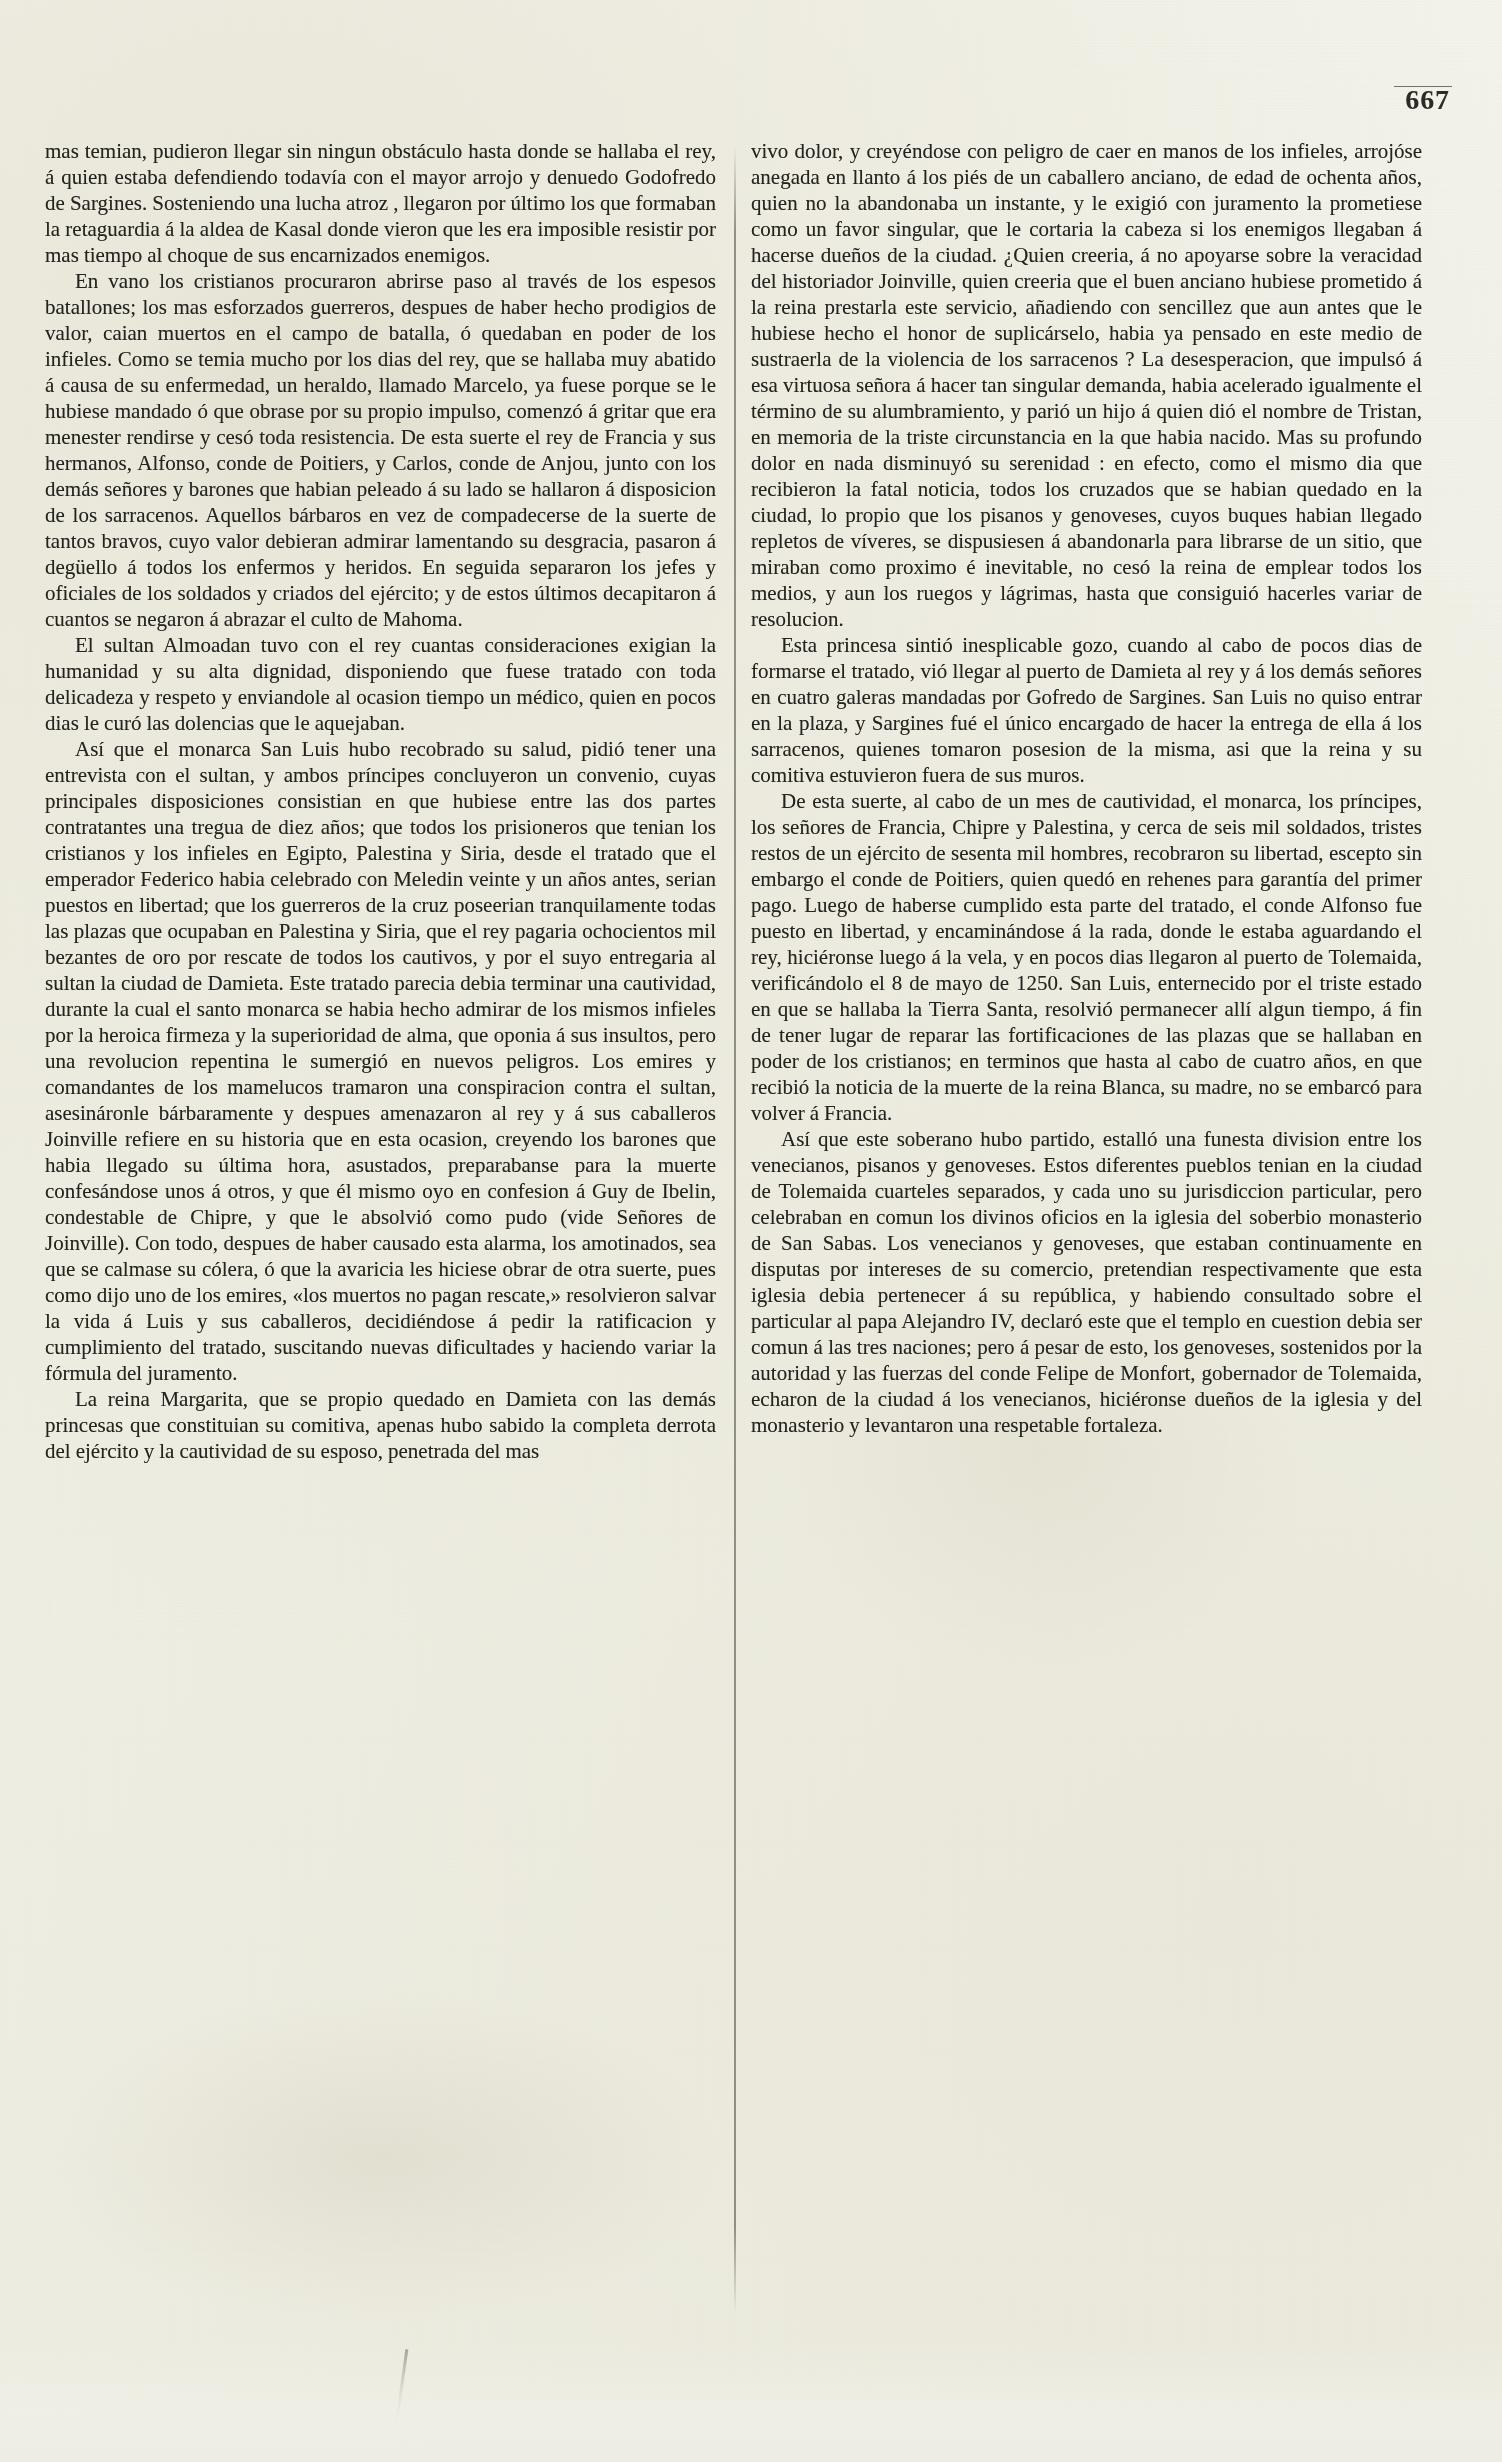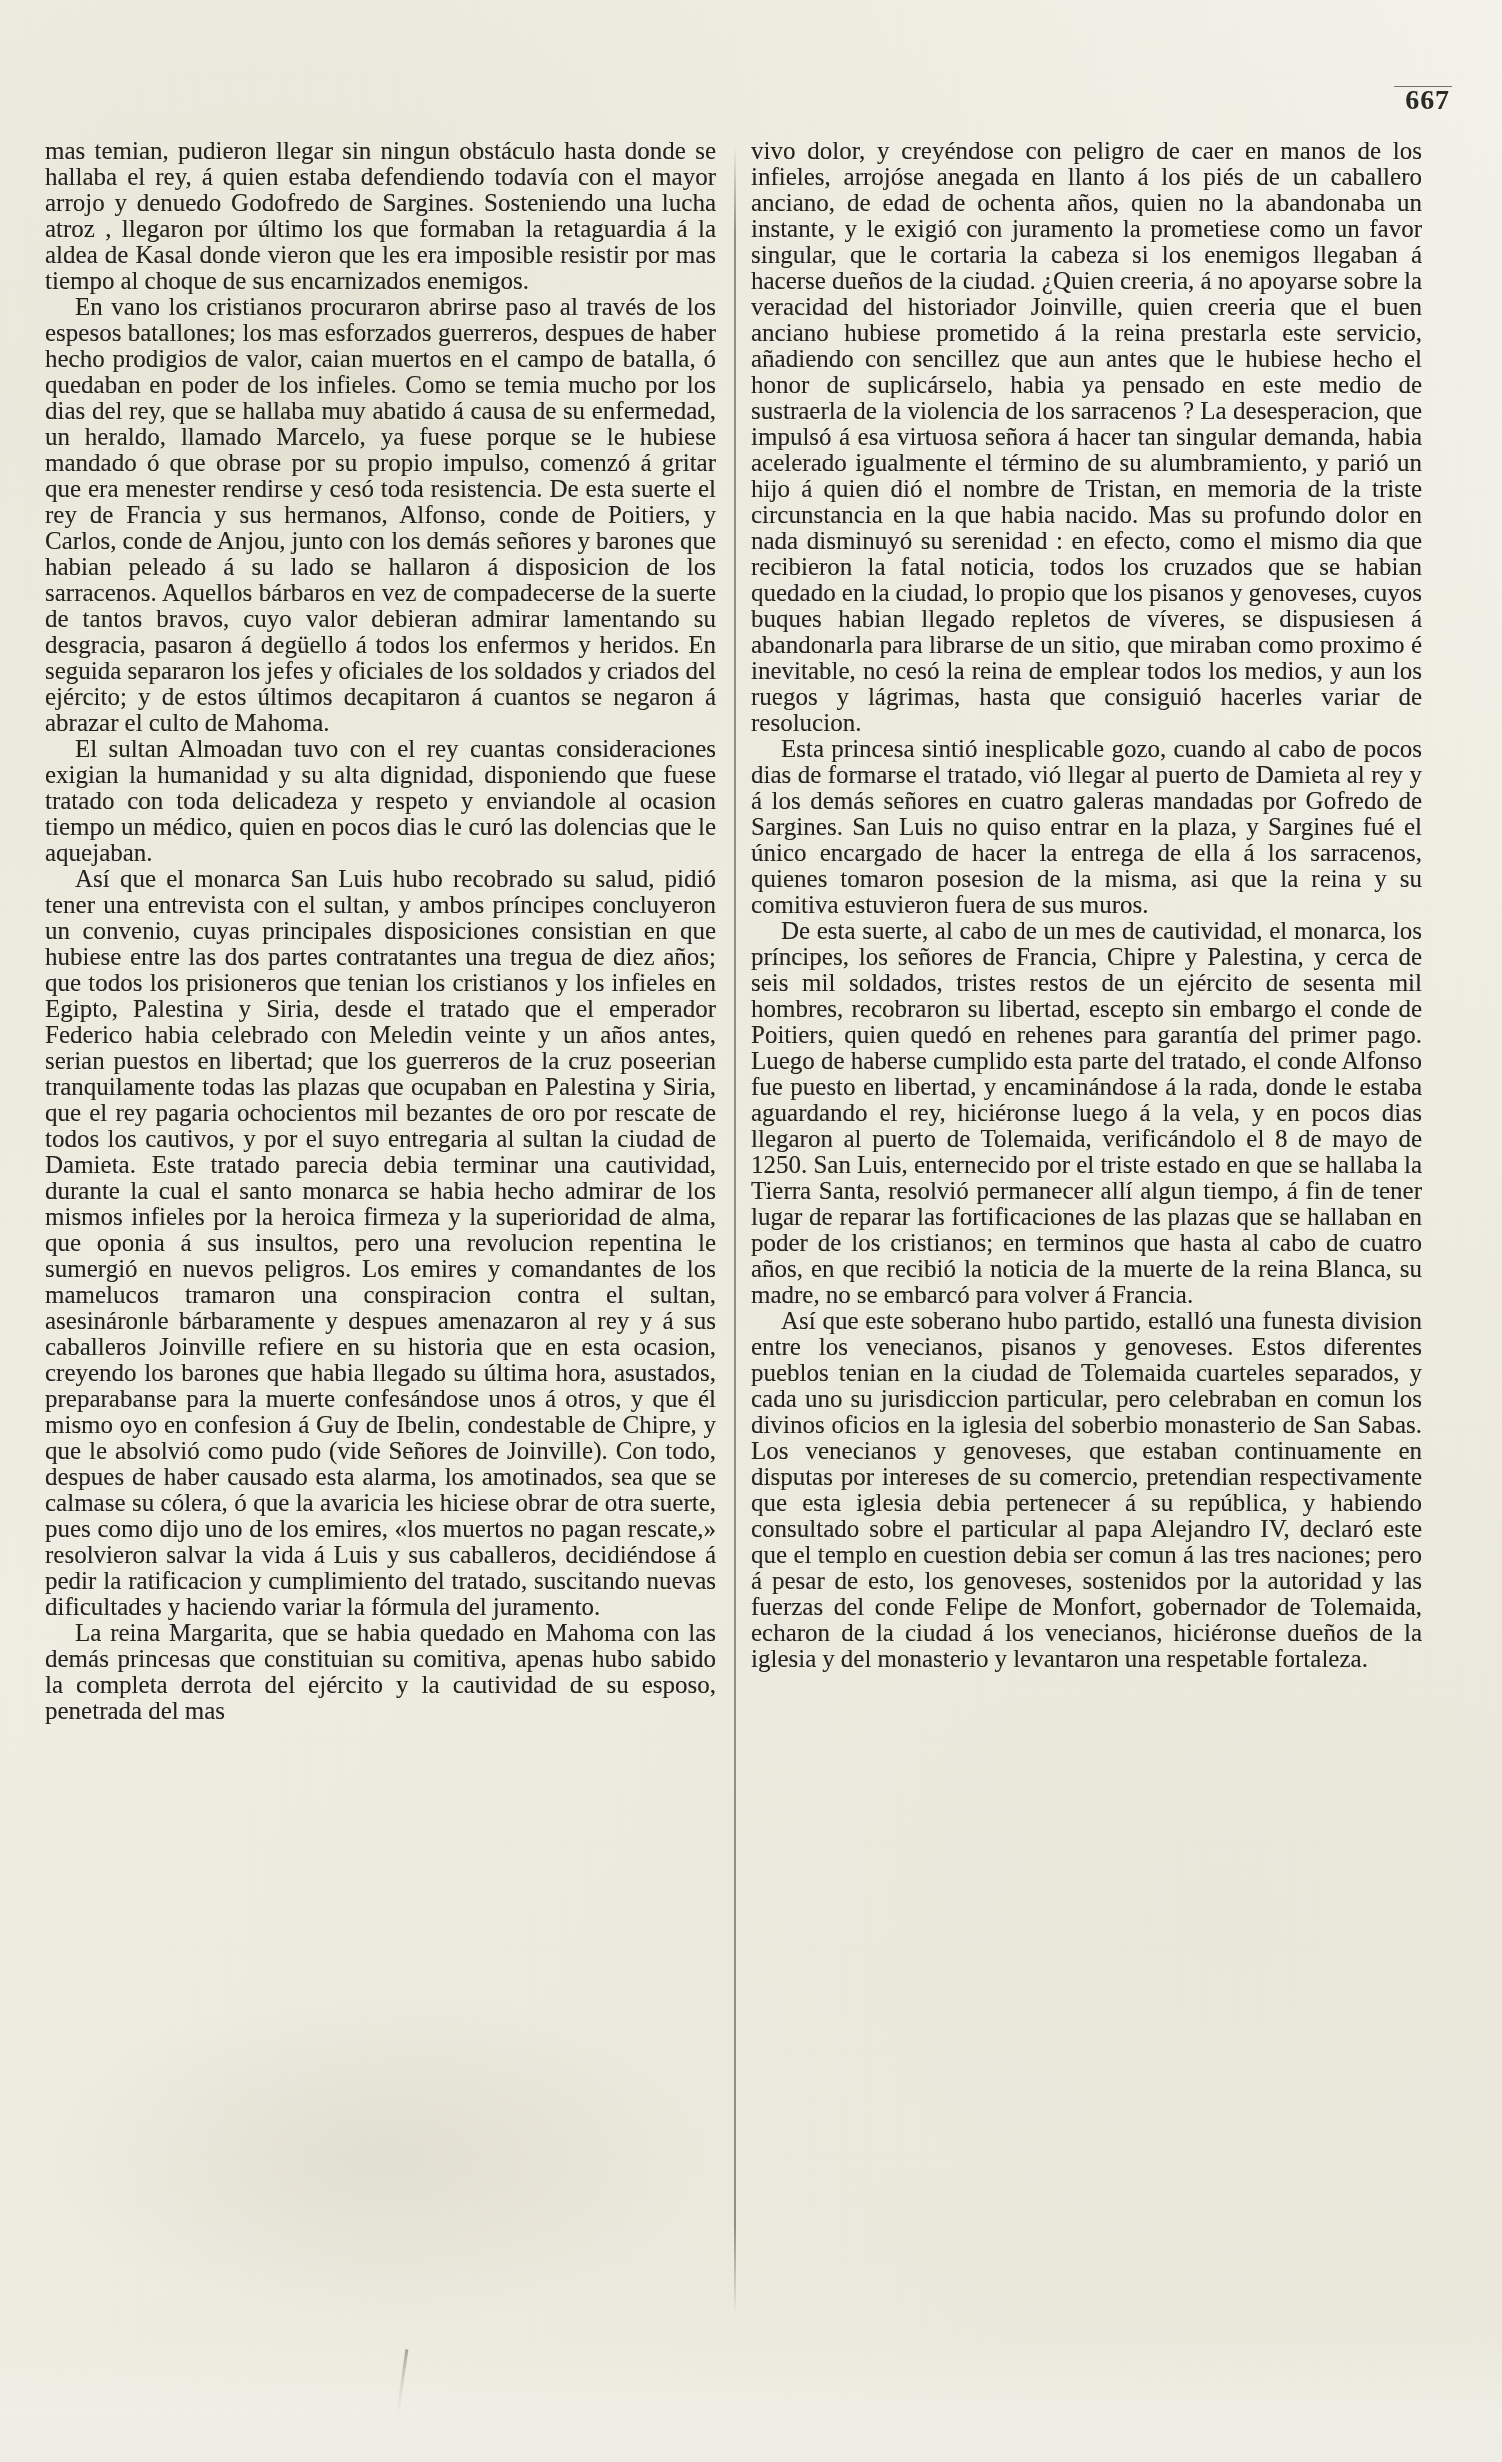--- a/index.html
+++ b/index.html
@@ -88,21 +88,21 @@
   .divider {
     position: absolute;
     left: 689px;
     top: 8.7px;
     width: 1.7px;
     height: 2167px;
     background: linear-gradient(180deg, rgba(70,68,60,0.0) 0%, rgba(70,68,60,0.55) 4%, rgba(70,68,60,0.55) 96%, rgba(70,68,60,0) 100%);
   }
   p.para {
     margin: 0 0 0 0;
-    font-size: 25px;
+    font-size: 21px;
     line-height: 26px;
     text-align: justify;
     text-justify: inter-word;
     color: #23231f;
     text-indent: 0;
     hyphens: manual;
     word-spacing: -0.2px;
     text-shadow: 0 0 0.5px rgba(40,38,32,0.30);
   }
   p.para + p.para {
@@ -178,21 +178,21 @@
     </div>
 
     <div class="columns">
       <div class="divider"></div>
 
       <div class="col col-left">
         <p class="para">mas temian, pudieron llegar sin ningun obstáculo hasta donde se hallaba el rey, á quien estaba defendiendo todavía con el mayor arrojo y denuedo Godofredo de Sargines. Sosteniendo una lucha atroz , llegaron por último los que formaban la retaguardia á la aldea de Kasal donde vieron que les era imposible resistir por mas tiempo al choque de sus encarnizados enemigos.</p>
         <p class="para">En vano los cristianos procuraron abrirse paso al través de los espesos batallones; los mas esforzados guerreros, despues de haber hecho prodigios de valor, caian muertos en el campo de batalla, ó quedaban en poder de los infieles. Como se temia mucho por los dias del rey, que se hallaba muy abatido á causa de su enfermedad, un heraldo, llamado Marcelo, ya fuese porque se le hubiese mandado ó que obrase por su propio impulso, comenzó á gritar que era menester rendirse y cesó toda resistencia. De esta suerte el rey de Francia y sus hermanos, Alfonso, conde de Poitiers, y Carlos, conde de Anjou, junto con los demás señores y barones que habian peleado á su lado se hallaron á disposicion de los sarracenos. Aquellos bárbaros en vez de compadecerse de la suerte de tantos bravos, cuyo valor debieran admirar lamentando su desgracia, pasaron á degüello á todos los enfermos y heridos. En seguida separaron los jefes y oficiales de los soldados y criados del ejército; y de estos últimos decapitaron á cuantos se negaron á abrazar el culto de Mahoma.</p>
         <p class="para">El sultan Almoadan tuvo con el rey cuantas consideraciones exigian la humanidad y su alta dignidad, disponiendo que fuese tratado con toda delicadeza y respeto y enviandole al ocasion tiempo un médico, quien en pocos dias le curó las dolencias que le aquejaban.</p>
         <p class="para">Así que el monarca San Luis hubo recobrado su salud, pidió tener una entrevista con el sultan, y ambos príncipes concluyeron un convenio, cuyas principales disposiciones consistian en que hubiese entre las dos partes contratantes una tregua de diez años; que todos los prisioneros que tenian los cristianos y los infieles en Egipto, Palestina y Siria, desde el tratado que el emperador Federico habia celebrado con Meledin veinte y un años antes, serian puestos en libertad; que los guerreros de la cruz poseerian tranquilamente todas las plazas que ocupaban en Palestina y Siria, que el rey pagaria ochocientos mil bezantes de oro por rescate de todos los cautivos, y por el suyo entregaria al sultan la ciudad de Damieta. Este tratado parecia debia terminar una cautividad, durante la cual el santo monarca se habia hecho admirar de los mismos infieles por la heroica firmeza y la superioridad de alma, que oponia á sus insultos, pero una revolucion repentina le sumergió en nuevos peligros. Los emires y comandantes de los mamelucos tramaron una conspiracion contra el sultan, asesináronle bárbaramente y despues amenazaron al rey y á sus caballeros Joinville refiere en su historia que en esta ocasion, creyendo los barones que habia llegado su última hora, asustados, prepara­banse para la muerte confesándose unos á otros, y que él mismo oyo en confesion á Guy de Ibelin, condestable de Chipre, y que le absolvió como pudo (vide Señores de Joinville). Con todo, despues de haber causado esta alarma, los amotinados, sea que se calmase su cólera, ó que la avaricia les hiciese obrar de otra suerte, pues como dijo uno de los emires, «los muertos no pagan rescate,» resolvieron salvar la vida á Luis y sus caballeros, decidiéndose á pedir la ratificacion y cumplimiento del tratado, suscitando nuevas dificultades y haciendo variar la fórmula del juramento.</p>
-        <p class="para strong-line">La reina Margarita, que se habia quedado en Mahoma con las demás princesas que constituian su comitiva, apenas hubo sabido la completa derrota del ejército y la cautividad de su esposo, penetrada del mas</p>
+        <p class="para strong-line">La reina Margarita, que se propio quedado en Damieta con las demás princesas que constituian su comitiva, apenas hubo sabido la completa derrota del ejército y la cautividad de su esposo, penetrada del mas</p>
       </div>
 
       <div class="col col-right">
         <p class="para">vivo dolor, y creyéndose con peligro de caer en manos de los infieles, arrojóse anegada en llanto á los piés de un caballero anciano, de edad de ochenta años, quien no la abandonaba un instante, y le exigió con juramento la prometiese como un favor singular, que le cortaria la cabeza si los enemigos llegaban á hacerse dueños de la ciudad. ¿Quien creeria, á no apoyarse sobre la veracidad del historiador Joinville, quien creeria que el buen anciano hubiese prometido á la reina prestarla este servicio, añadiendo con sencillez que aun antes que le hubiese hecho el honor de suplicárselo, habia ya pensado en este medio de sustraerla de la violencia de los sarracenos ? La desesperacion, que impulsó á esa virtuosa señora á hacer tan singular demanda, habia acelerado igualmente el término de su alumbramiento, y parió un hijo á quien dió el nombre de Tristan, en memoria de la triste circunstancia en la que habia nacido. Mas su profundo dolor en nada disminuyó su serenidad : en efecto, como el mismo dia que recibieron la fatal noticia, todos los cruzados que se habian quedado en la ciudad, lo propio que los pisanos y genoveses, cuyos buques habian llegado repletos de víveres, se dispusiesen á abandonarla para librarse de un sitio, que miraban como proximo é inevitable, no cesó la reina de emplear todos los medios, y aun los ruegos y lágrimas, hasta que consiguió hacerles variar de resolucion.</p>
         <p class="para">Esta princesa sintió inesplicable gozo, cuando al cabo de pocos dias de formarse el tratado, vió llegar al puerto de Damieta al rey y á los demás señores en cuatro galeras mandadas por Gofredo de Sargines. San Luis no quiso entrar en la plaza, y Sargines fué el único encargado de hacer la entrega de ella á los sarracenos, quienes tomaron posesion de la misma, asi que la reina y su comitiva estuvieron fuera de sus muros.</p>
         <p class="para">De esta suerte, al cabo de un mes de cautividad, el monarca, los príncipes, los señores de Francia, Chipre y Palestina, y cerca de seis mil soldados, tristes restos de un ejército de sesenta mil hombres, recobraron su libertad, escepto sin embargo el conde de Poitiers, quien quedó en rehenes para garantía del primer pago. Luego de haberse cumplido esta parte del tratado, el conde Alfonso fue puesto en libertad, y encaminándose á la rada, donde le estaba aguardando el rey, hiciéronse luego á la vela, y en pocos dias llegaron al puerto de Tolemaida, verificándolo el 8 de mayo de 1250. San Luis, enternecido por el triste estado en que se hallaba la Tierra Santa, resolvió permanecer allí algun tiempo, á fin de tener lugar de reparar las fortificaciones de las plazas que se hallaban en poder de los cristianos; en terminos que hasta al cabo de cuatro años, en que recibió la noticia de la muerte de la reina Blanca, su madre, no se embarcó para volver á Francia.</p>
         <p class="para strong-line">Así que este soberano hubo partido, estalló una funesta division entre los venecianos, pisanos y genoveses. Estos diferentes pueblos tenian en la ciudad de Tolemaida cuarteles separados, y cada uno su jurisdiccion particular, pero celebraban en comun los divinos oficios en la iglesia del soberbio monasterio de San Sabas. Los venecianos y genoveses, que estaban continuamente en disputas por intereses de su comercio, pretendian respectivamente que esta iglesia debia pertenecer á su república, y habiendo consultado sobre el particular al papa Alejandro IV, declaró este que el templo en cuestion debia ser comun á las tres naciones; pero á pesar de esto, los genoveses, sostenidos por la autoridad y las fuerzas del conde Felipe de Monfort, gobernador de Tolemaida, echaron de la ciudad á los venecianos, hiciéronse dueños de la iglesia y del monasterio y levantaron una respetable fortaleza.</p>
       </div>
     </div>
   </div>

